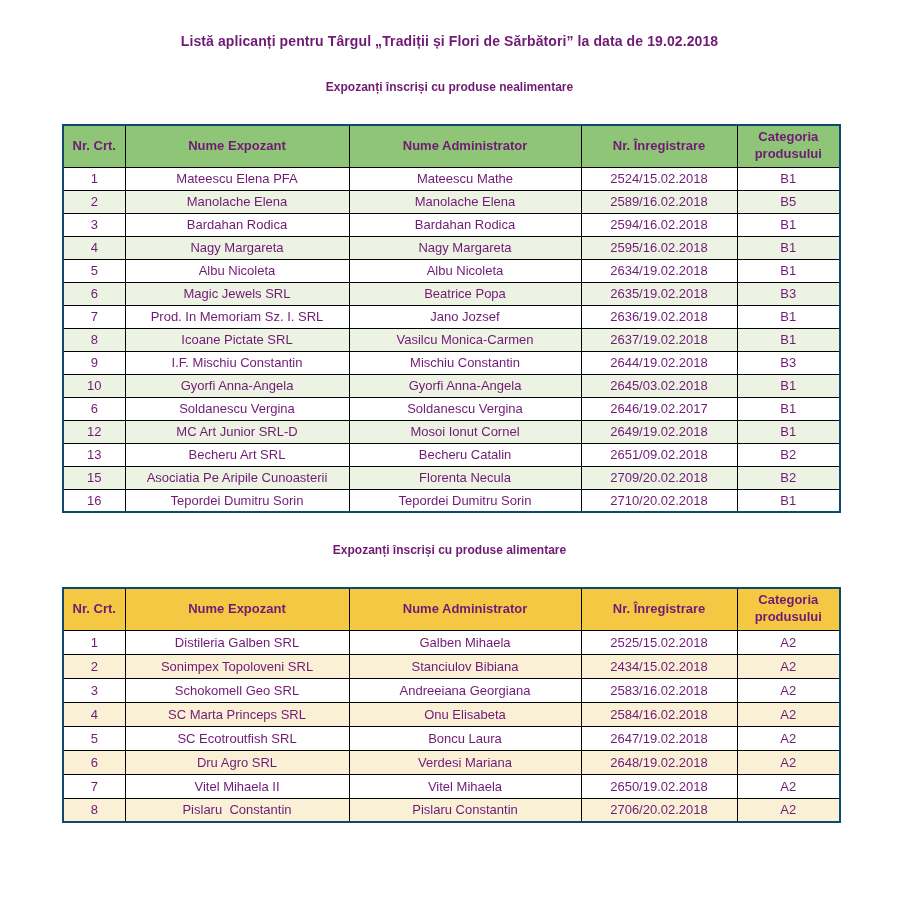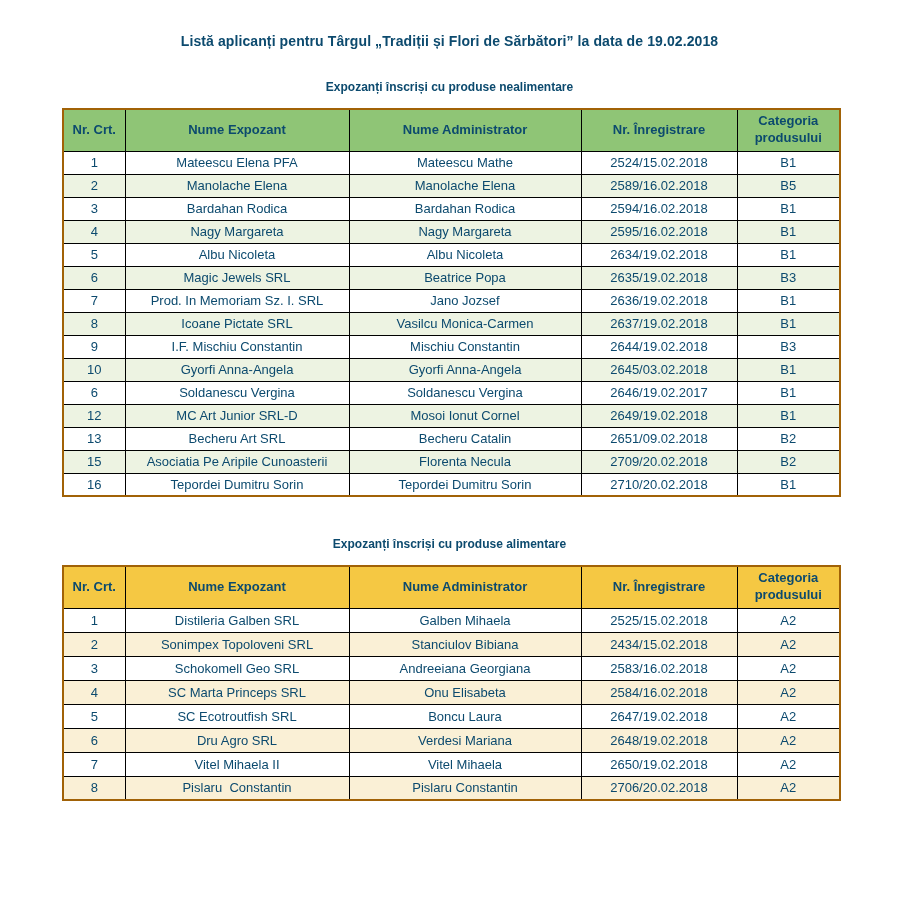--- a/index.html
+++ b/index.html
@@ -2,45 +2,45 @@
 <html><head>
 <meta charset="utf-8">
 <style>
   * { box-sizing: border-box; margin: 0; padding: 0; }
   html, body { background: #ffffff; }
   .doc {
     position: relative;
     width: 899px;
     height: 907px;
     background: #ffffff;
-    color: #0c4a6e;
+    color: #701a75;
     font-family: "Liberation Sans", sans-serif;
     overflow: hidden;
   }
   .doc-title {
     padding-top: 33px;
     text-align: center;
     font-size: 14px;
     font-weight: bold;
     letter-spacing: 0.1px;
   }
   .section-heading {
     text-align: center;
     font-size: 12px;
     font-weight: bold;
   }
   .section-heading.first { margin-top: 31px; }
-  .section-heading.second { margin-top: 40px; }
+  .section-heading.second { margin-top: 30px; }
   table.reg-table {
     border-collapse: collapse;
     table-layout: fixed;
     width: 777px;
     margin-left: 62px;
-    margin-top: 14px;
-    border: 2px solid #a16207;
+    margin-top: 30px;
+    border: 2px solid #0c4a6e;
   }
   table.reg-table th, table.reg-table td {
     border: 1px solid #000;
     text-align: center;
     vertical-align: middle;
     padding: 1px 4px;
     font-size: 13px;
     white-space: pre-wrap;
     overflow: hidden;
   }

